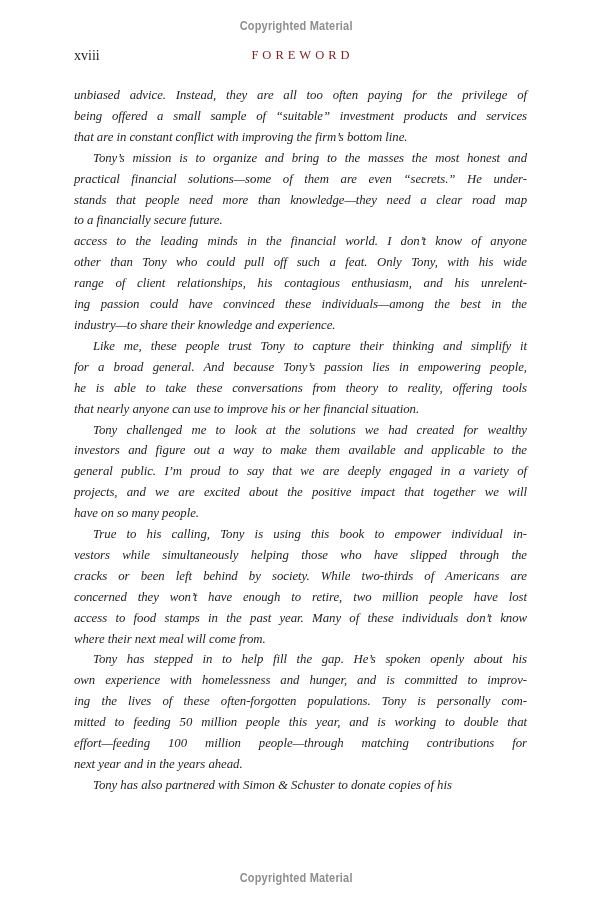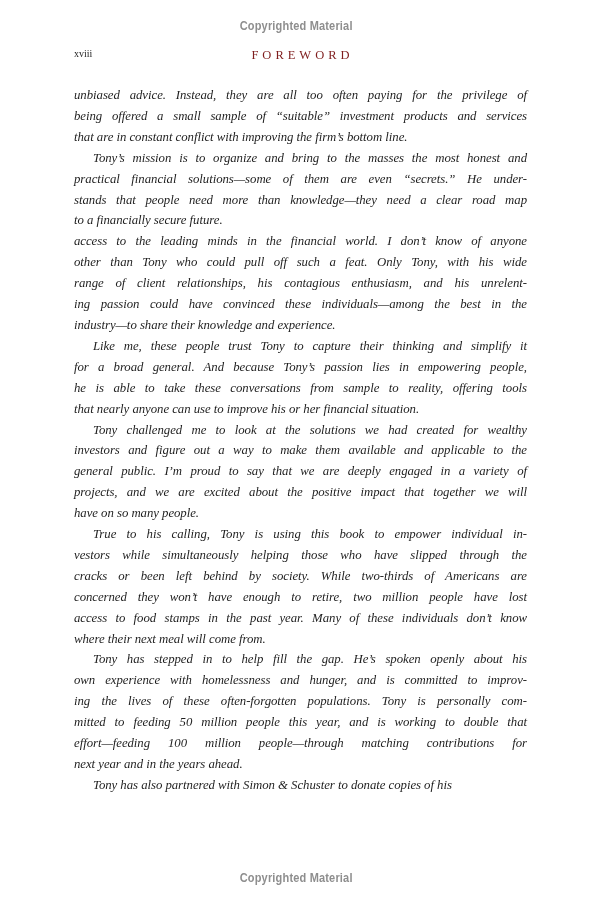--- a/index.html
+++ b/index.html
@@ -27,21 +27,21 @@
     font-size: 12.5px;
     color: #8e8e8e;
     letter-spacing: 0.2px;
   }
 
   .running-head {
     position: absolute; top: 47px; left: 74px; width: 453px; height: 18px;
   }
   .page-number {
     position: absolute; left: 0; top: 1px;
-    font-size: 10px; color: #1d1d1d;
+    font-size: 14px; color: #1d1d1d;
   }
   .chapter-title {
     position: absolute; left: 0; right: 0; top: 1px;
     text-align: center;
     font-size: 12.5px;
     letter-spacing: 4px;
     padding-left: 4px;
     color: #7f1d1d;
   }
 
@@ -83,21 +83,21 @@
       <div class="line">practical financial solutions—some of them are even “secrets.” He under-</div>
       <div class="line">stands that people need more than knowledge—they need a clear road map</div>
       <div class="line last">to a financially secure future.</div>
       <div class="line">access to the leading minds in the financial world. I don’t know of anyone</div>
       <div class="line">other than Tony who could pull off such a feat. Only Tony, with his wide</div>
       <div class="line">range of client relationships, his contagious enthusiasm, and his unrelent-</div>
       <div class="line">ing passion could have convinced these individuals—among the best in the</div>
       <div class="line last">industry—to share their knowledge and experience.</div>
       <div class="line indent">Like me, these people trust Tony to capture their thinking and simplify it</div>
       <div class="line">for a broad general. And because Tony’s passion lies in empowering people,</div>
-      <div class="line">he is able to take these conversations from sample to reality, offering tools</div>
+      <div class="line">he is able to take these conversations from theory to reality, offering tools</div>
       <div class="line last">that nearly anyone can use to improve his or her financial situation.</div>
       <div class="line indent">Tony challenged me to look at the solutions we had created for wealthy</div>
       <div class="line">investors and figure out a way to make them available and applicable to the</div>
       <div class="line">general public. I’m proud to say that we are deeply engaged in a variety of</div>
       <div class="line">projects, and we are excited about the positive impact that together we will</div>
       <div class="line last">have on so many people.</div>
       <div class="line indent">True to his calling, Tony is using this book to empower individual in-</div>
       <div class="line">vestors while simultaneously helping those who have slipped through the</div>
       <div class="line">cracks or been left behind by society. While two-thirds of Americans are</div>
       <div class="line">concerned they won’t have enough to retire, two million people have lost</div>

